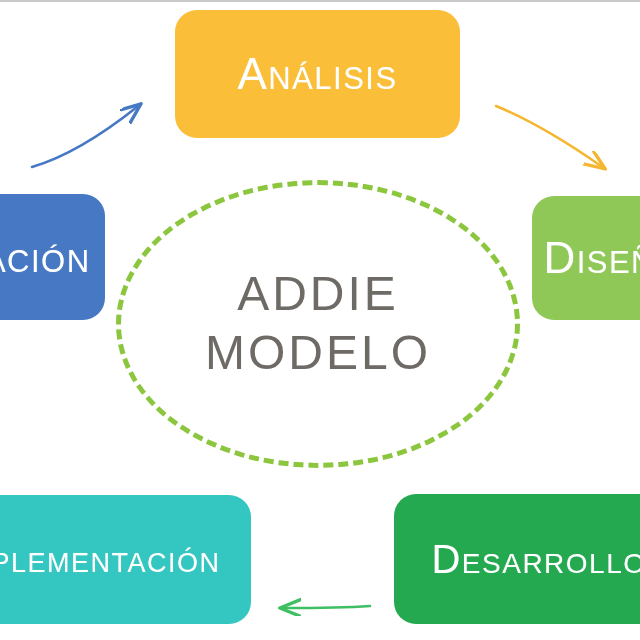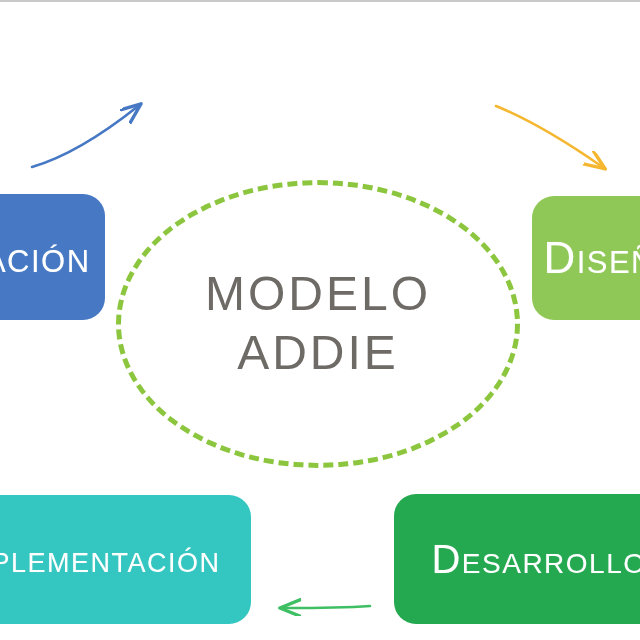--- a/index.html
+++ b/index.html
@@ -137,24 +137,27 @@
 
     <path d="M 32,167 C 70,156 108,130 137,107" fill="none" stroke="#4678C4" stroke-width="2.6" stroke-linecap="round" marker-end="url(#head-blue)"></path>
 
     <path d="M 496,106 C 540,124 578,150 601,166" fill="none" stroke="#F5B730" stroke-width="2.6" stroke-linecap="round" marker-end="url(#head-orange)"></path>
 
     <path d="M 370,606 C 340,608 312,608 285,608" fill="none" stroke="#3FBF63" stroke-width="2.6" stroke-linecap="round" marker-end="url(#head-green)"></path>
   </svg>
 
   <div id="center-ellipse"></div>
   <div id="center-text">
+    <div class="line">ADDIE</div>
     <div class="line">MODELO</div>
-    <div class="line">ADDIE</div>
   </div>
 
+  <div class="node" id="node-analisis">
+    <span class="node-label">Análisis</span>
+  </div>
 
   <div class="node" id="node-diseno">
     <span class="node-label">Diseño</span>
   </div>
 
   <div class="node" id="node-desarrollo">
     <span class="node-label">Desarrollo</span>
   </div>
 
   <div class="node" id="node-implementacion">

